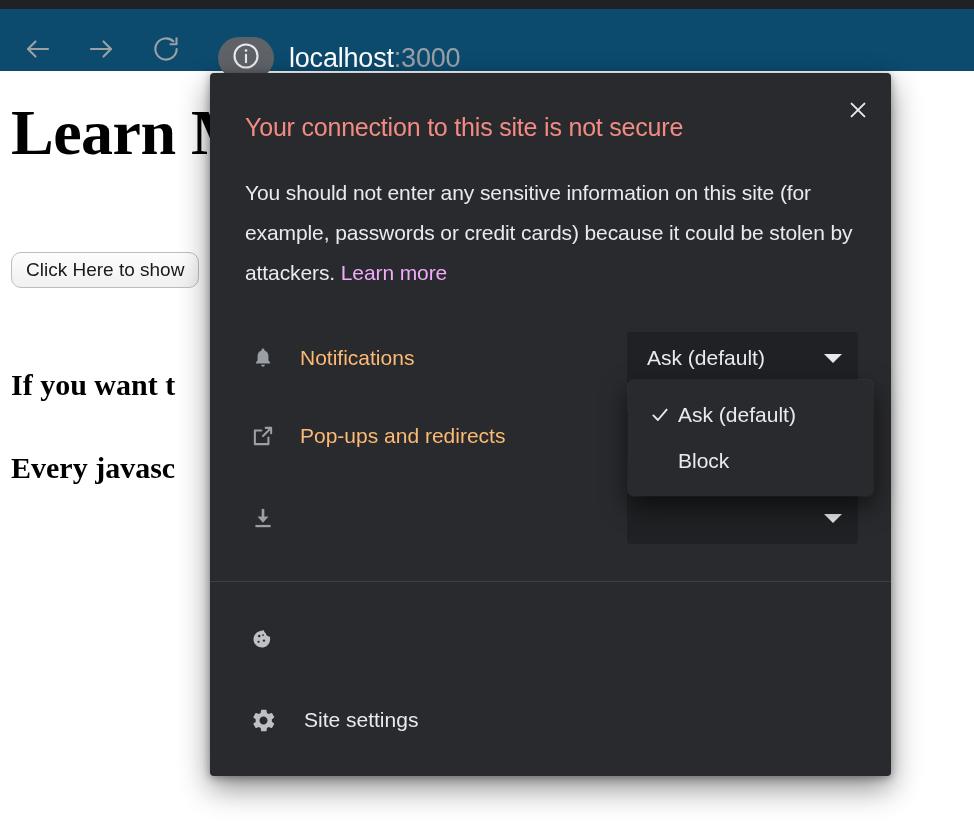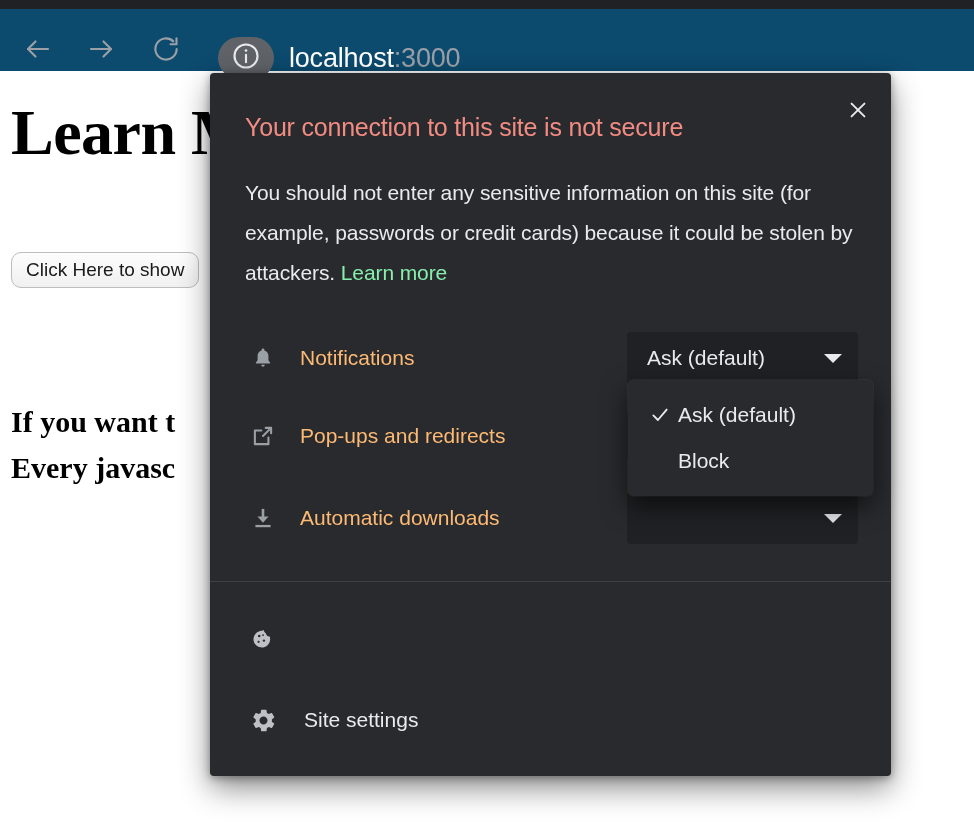--- a/index.html
+++ b/index.html
@@ -49,21 +49,20 @@
     color: #1a1a1a;
     white-space: nowrap;
     box-sizing: border-box;
     line-height: 34px;
     text-align: right;
   }
   .h-sub1 {
     position: absolute;
     left: 11px; top: 300px;
     font-size: 30px;
-    margin-top: 37px;
   }
   .h-sub2 {
     position: absolute;
     left: 11px; top: 383px;
     font-size: 30px;
   }
 
   
   .browser-topstrip {
     position: absolute;
@@ -146,21 +145,21 @@
   .bubble-body {
     position: absolute;
     left: 35px; top: 100px;
     width: 615px;
     font-size: 21px;
     line-height: 40px;
     color: #e8eaed;
     letter-spacing: -0.1px;
   }
   .learn-more {
-    color: #86efac;
+    color: #f0abfc;
     text-decoration: none;
   }
 
   .divider {
     position: absolute;
     left: 0;
     width: 681px;
     height: 1px;
     background: #3f4042;
   }
@@ -371,21 +370,20 @@
   </div>
 
   <div class="perm-row row-downloads">
     <span class="perm-icon">
       <svg width="26" height="26" viewBox="0 0 24 24" fill="#9aa0a6">
         <rect x="10.8" y="3.6" width="2.4" height="8.4"></rect>
         <path d="M12 16.4 6.9 10.6h10.2z"></path>
         <rect x="5" y="18.4" width="14" height="2.1"></rect>
       </svg>
     </span>
-    <span class="perm-label">Automatic downloads</span>
     <div class="perm-select">
       <span class="perm-select-text"></span>
       <span class="caret"></span>
     </div>
   </div>
 
   <div class="dropdown-menu">
     <div class="dropdown-item">
       <span class="dd-check">
         <svg width="20" height="20" viewBox="0 0 24 24" fill="none" stroke="#e8eaed" stroke-width="2.2" stroke-linecap="round" stroke-linejoin="round">

